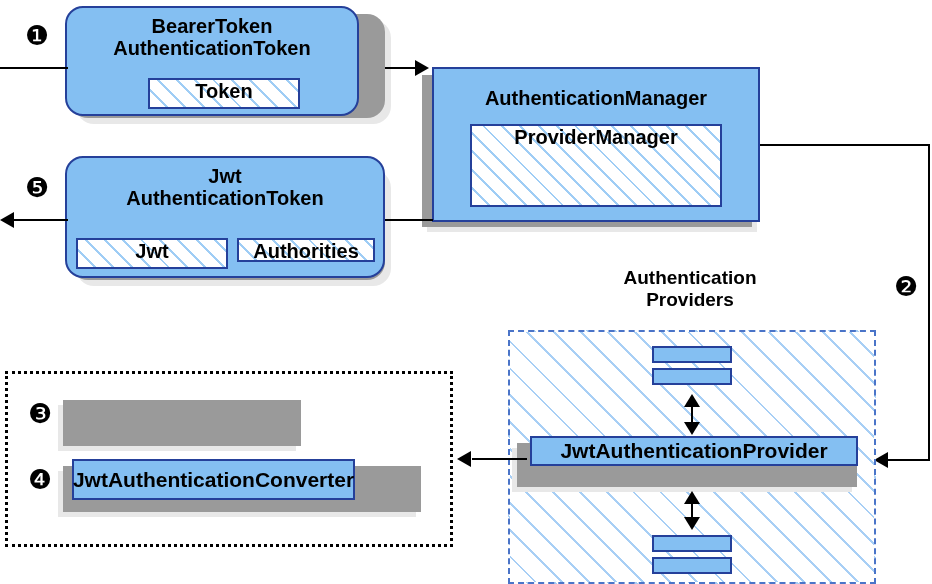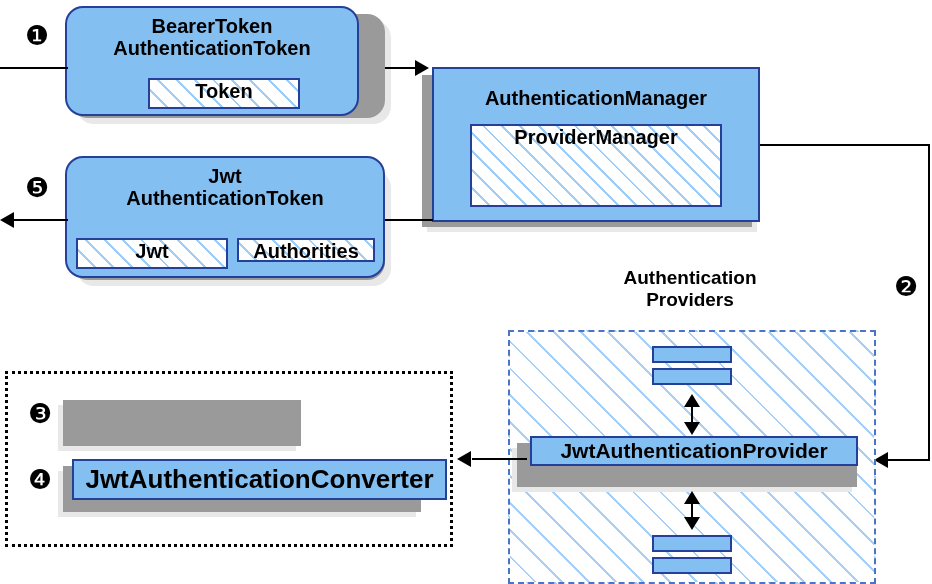--- a/index.html
+++ b/index.html
@@ -223,21 +223,21 @@
   <div class="abs dotted-container" style="left:5px; top:371px; width:448px; height:176px;"></div>
 
   <div class="abs shadow-light" style="left:58px; top:405px; width:238px; height:46px;"></div>
   <div class="abs shadow-dark" style="left:63px; top:400px; width:238px; height:46px;"></div>
   <div class="abs badge" style="left:28px; top:400px;">
     <span>❸</span>
   </div>
 
   <div class="abs shadow-light" style="left:58px; top:471px; width:358px; height:46px;"></div>
   <div class="abs shadow-dark" style="left:63px; top:466px; width:358px; height:46px;"></div>
-  <div class="abs node-blue" style="left:72px; top:459px; width:375px; height:41px; font-size:26px;">
+  <div class="abs node-blue" style="left:72px; top:459px; width:283px; height:41px; font-size:21px;">
     <span>JwtAuthenticationConverter</span>
   </div>
   <div class="abs badge" style="left:28px; top:466px;">
     <span>❹</span>
   </div>
 
   <div class="abs line-h" style="left:472px; top:458px; width:55px;"></div>
   <div class="abs arrow-head arrow-left" style="left:457px; top:451px;"></div>
 
 </div>

